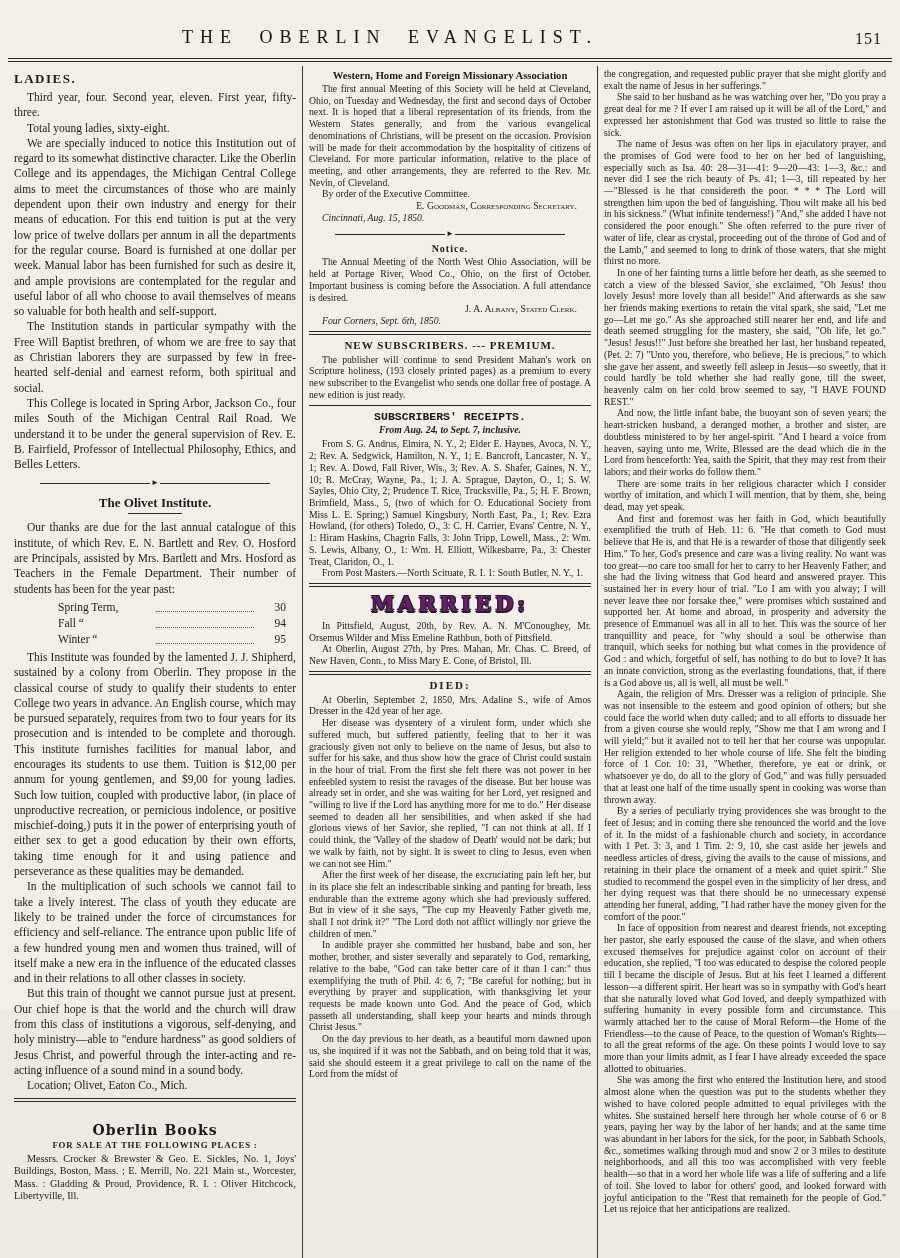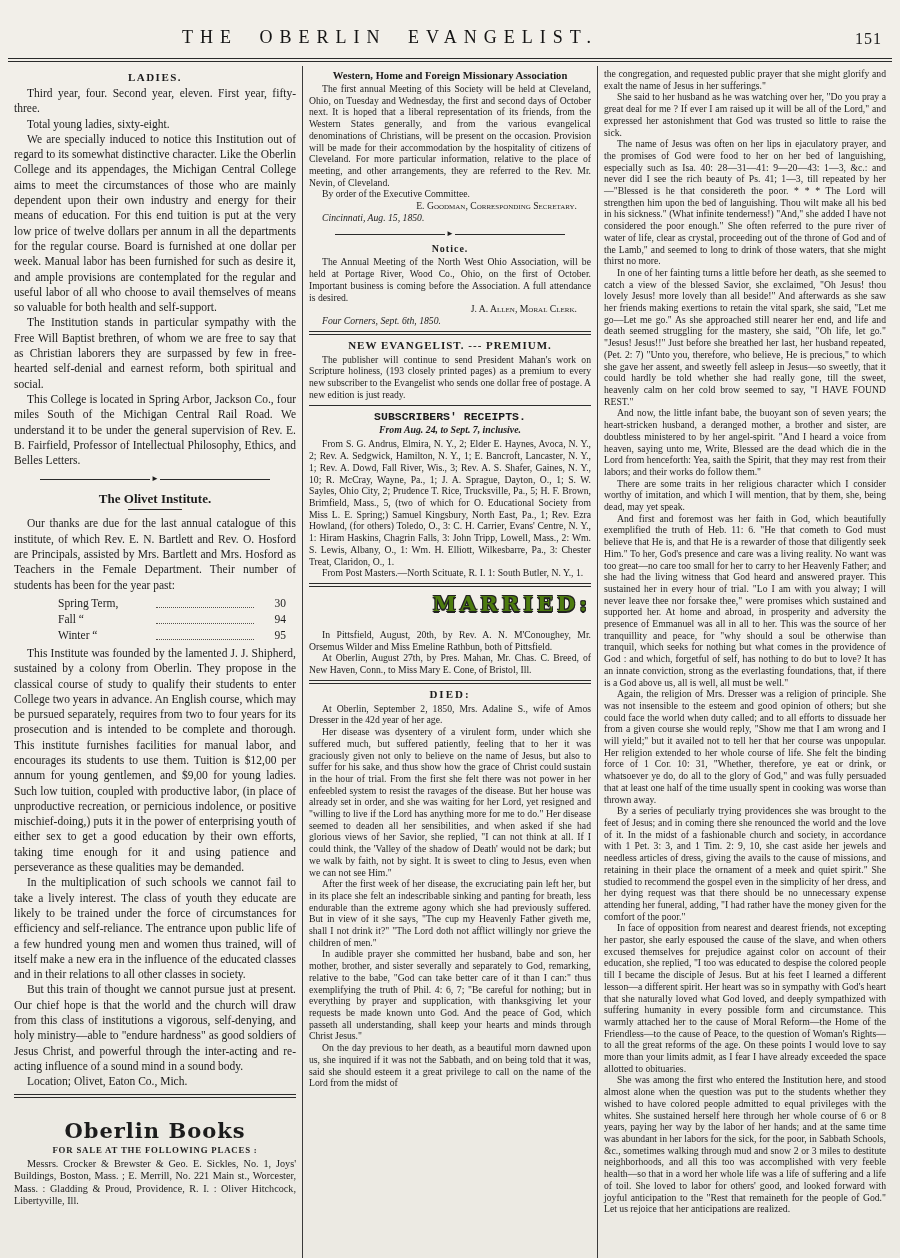--- a/index.html
+++ b/index.html
@@ -27,37 +27,37 @@
   .columns { display:flex; height:1192px; margin-top:2px; }
   .col { flex:1; box-sizing:border-box; padding:2px 6px 0 6px; overflow:hidden; }
   .col-center { border-left:1px solid #3a3a3a; border-right:1px solid #3a3a3a; }
   
   .col-left p.body { font-size:11.5px; line-height:15.3px; }
   
   .col-center p.body, .col-right p.body { font-size:9.7px; line-height:11.7px; }
   p.body { margin:0; text-align:justify; text-indent:13px; }
   p.noindent { text-indent:0; }
   
-  .sc-heading { text-align:center; font-size:11px; letter-spacing:1.5px; margin:3px 0 3px 0; font-weight:bold; }
+  .sc-heading { text-align:left; font-size:13px; letter-spacing:1.5px; margin:3px 0 3px 0; font-weight:bold; }
   .olivet-heading { text-align:center; font-weight:bold; font-size:13px; margin:7px 0 1px 0; }
   .heading-underline { width:54px; border-top:1px solid #2a2a2a; margin:2px auto 6px auto; }
-  .books-heading { text-align:center; font-weight:bold; font-size:21px; font-family:"DejaVu Serif", serif; margin:20px 0 2px 0; letter-spacing:1px; }
+  .books-heading { text-align:center; font-weight:bold; font-size:14px; font-family:"DejaVu Serif", serif; margin:20px 0 2px 0; letter-spacing:1px; }
   .books-sub { text-align:center; font-weight:bold; font-size:8.8px; letter-spacing:0.8px; margin:0 0 3px 0; }
   .books-text { font-size:10.2px !important; line-height:12.6px !important; }
   .missionary-heading { text-align:center; font-weight:bold; font-size:10.6px; margin:2px 0 2px 0; }
   .notice-heading { text-align:center; font-weight:bold; font-size:10px; letter-spacing:1px; margin:4px 0 2px 0; }
   .premium-heading { text-align:center; font-weight:bold; font-size:11px; letter-spacing:1px; margin:3px 0 3px 0; }
   .receipts-heading { text-align:center; font-weight:bold; font-size:11.5px; font-family:Liberation Mono, monospace; margin:4px 0 0 0; }
   .receipts-sub { text-align:center; font-weight:bold; font-style:italic; font-size:9.8px; margin:1px 0 3px 0; }
   .married-heading {
-    text-align:right; font-size:21px; font-weight:bold; letter-spacing:4px;
+    text-align:center; font-size:21px; font-weight:bold; letter-spacing:4px;
     font-family:"DejaVu Serif", serif;
-    color:#4d7c0f;
+    color:#701a75;
     text-shadow:-1px -1px 0 #222,1px -1px 0 #222,-1px 1px 0 #222,1px 1px 0 #222,0 1.5px 0 #222;
-    margin:4px 0 13px 0;
+    margin:4px 0 4px 0;
   }
   .died-heading { text-align:center; font-weight:bold; font-size:11px; letter-spacing:2px; margin:4px 0 3px 0; }
   
   .sig { margin:0; text-align:right; padding-right:14px; font-size:9.7px; line-height:11.7px; font-variant:small-caps; }
   .dateline { margin:0; font-style:italic; font-size:9.7px; line-height:11.7px; text-indent:13px; }
   
   .arrow-divider { display:flex; align-items:center; margin:6px 26px 4px 26px; height:10px; }
   .arrow-divider::before, .arrow-divider::after { content:""; flex:1; border-top:1px solid #2a2a2a; }
   .arrow-divider .glyph { font-size:8px; line-height:8px; padding:0 1px; color:#1c1c1c; }
   
@@ -132,26 +132,26 @@
       <p class="body">By order of the Executive Committee.</p>
       <p class="sig">E. Goodman, Corresponding Secretary.</p>
       <p class="dateline">Cincinnati, Aug. 15, 1850.</p>
 
       <div class="arrow-divider">
         <span class="glyph">►</span>
       </div>
 
       <div class="notice-heading">Notice.</div>
       <p class="body">The Annual Meeting of the North West Ohio Association, will be held at Portage River, Wood Co., Ohio, on the first of October.  Important business is coming before the Association.  A full attendance is desired.</p>
-      <p class="sig">J. A. Allen, Moral Clerk.</p>
+      <p class="sig">J. A. Albany, Stated Clerk.</p>
       <p class="dateline">Four Corners, Sept. 6th, 1850.</p>
 
       <div class="double-rule"></div>
 
-      <div class="premium-heading">NEW EVANGELIST. --- PREMIUM.</div>
+      <div class="premium-heading">NEW SUBSCRIBERS. --- PREMIUM.</div>
       <p class="body">The publisher will continue to send President Mahan's work on Scripture holiness, (193 closely printed pages) as a premium to every new subscriber to the Evangelist who sends one dollar free of postage.  A new edition is just ready.</p>
 
       <div class="thin-rule"></div>
 
       <div class="receipts-heading">SUBSCRIBERS' RECEIPTS.</div>
       <div class="receipts-sub">From Aug. 24, to Sept. 7, inclusive.</div>
       <p class="body">From S. G. Andrus, Elmira, N. Y., 2; Elder E. Haynes, Avoca, N. Y., 2; Rev. A. Sedgwick, Hamilton, N. Y., 1; E. Bancroft, Lancaster, N. Y., 1; Rev. A. Dowd, Fall River, Wis., 3; Rev. A. S. Shafer, Gaines, N. Y., 10; R. McCray, Wayne, Pa., 1; J. A. Sprague, Dayton, O., 1; S. W. Sayles, Ohio City, 2; Prudence T. Rice, Trucksville, Pa., 5; H. F. Brown, Brimfield, Mass., 5, (two of which for O. Educational Society from Miss L. E. Spring;) Samuel Kingsbury, North East, Pa., 1; Rev. Ezra Howland, (for others) Toledo, O., 3: C. H. Carrier, Evans' Centre, N. Y., 1: Hiram Haskins, Chagrin Falls, 3: John Tripp, Lowell, Mass., 2: Wm. S. Lewis, Albany, O., 1: Wm. H. Elliott, Wilkesbarre, Pa., 3: Chester Treat, Claridon, O., 1.</p>
       <p class="body">From Post Masters.—North Scituate, R. I. 1: South Butler, N. Y., 1.</p>
 
       <div class="double-rule"></div>

